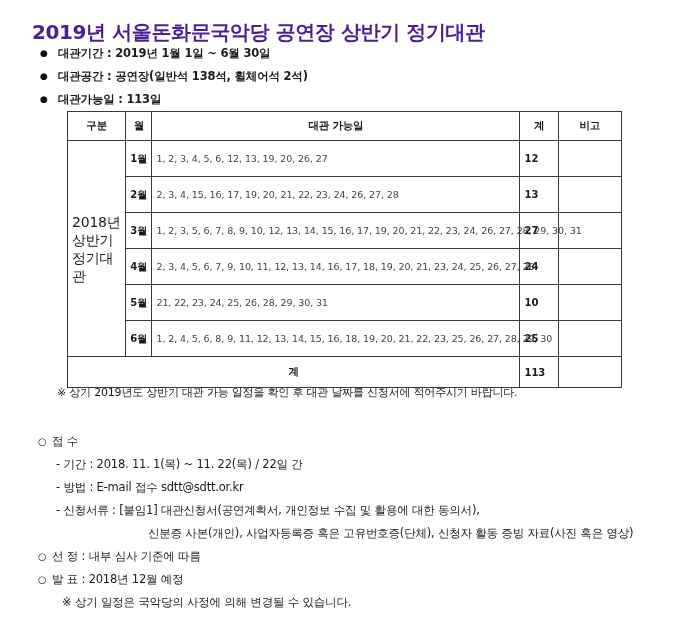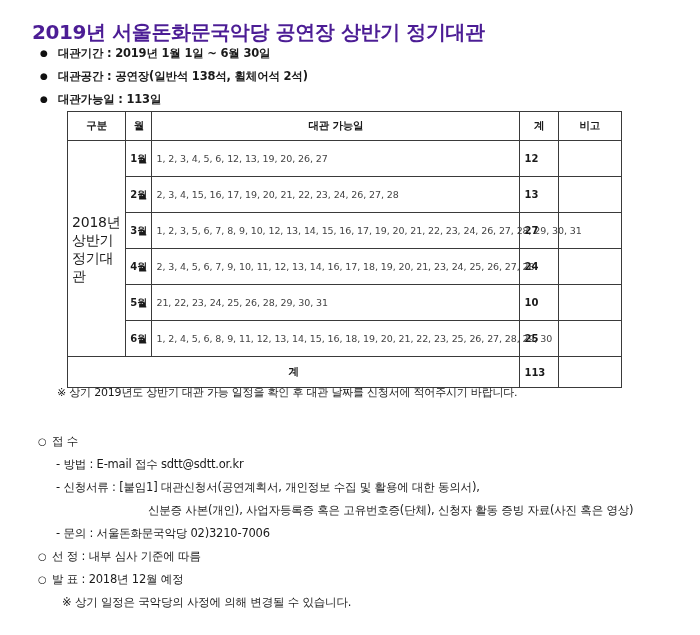--- a/index.html
+++ b/index.html
@@ -248,24 +248,24 @@
 </table>
 
 <div class="table-note">※ 상기 2019년도 상반기 대관 가능 일정을 확인 후 대관 날짜를 신청서에 적어주시기 바랍니다.</div>
 
 <div class="detail-section">
 
   <div class="detail-line circle">
     <span class="circle-mark">○</span><span>접  수</span>
   </div>
 
+  <div class="detail-line dash">- 기간 : 2018. 11. 1(목) ~ 11.  22(목) / 22일 간</div>
   <div class="detail-line dash">- 방법 : E-mail 접수 sdtt@sdtt.or.kr</div>
   <div class="detail-line dash">- 신청서류 : [붙임1] 대관신청서(공연계획서, 개인정보 수집 및 활용에 대한 동의서),</div>
   <div class="detail-line cont">신분증  사본(개인), 사업자등록증 혹은 고유번호증(단체), 신청자 활동 증빙 자료(사진 혹은 영상)</div>
-  <div class="detail-line dash">- 문의 : 서울돈화문국악당 02)3210-7006</div>
 
   <div class="detail-line circle">
     <span class="circle-mark">○</span><span>선  정 : 내부 심사 기준에 따름</span>
   </div>
 
   <div class="detail-line circle">
     <span class="circle-mark">○</span><span>발  표 : 2018년 12월 예정</span>
   </div>
 
   <div class="detail-line note">※ 상기 일정은 국악당의 사정에 의해 변경될 수 있습니다.</div>

